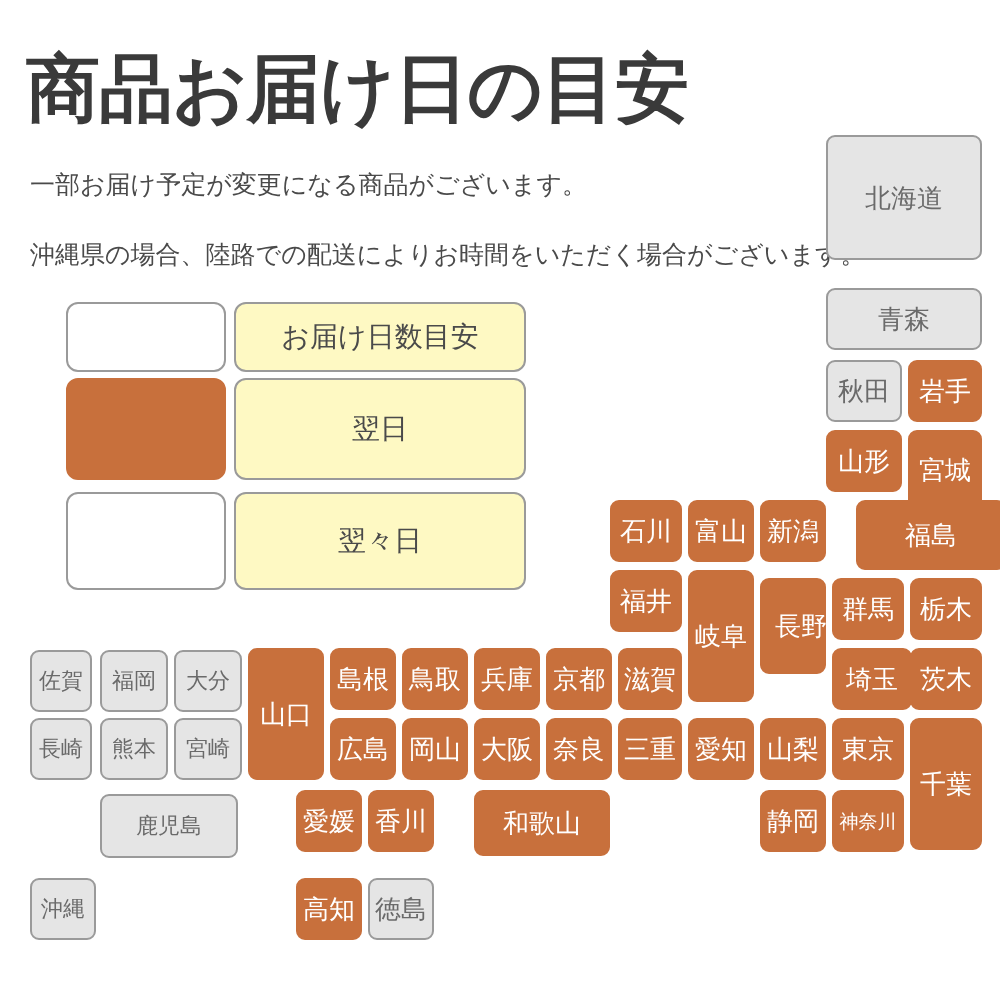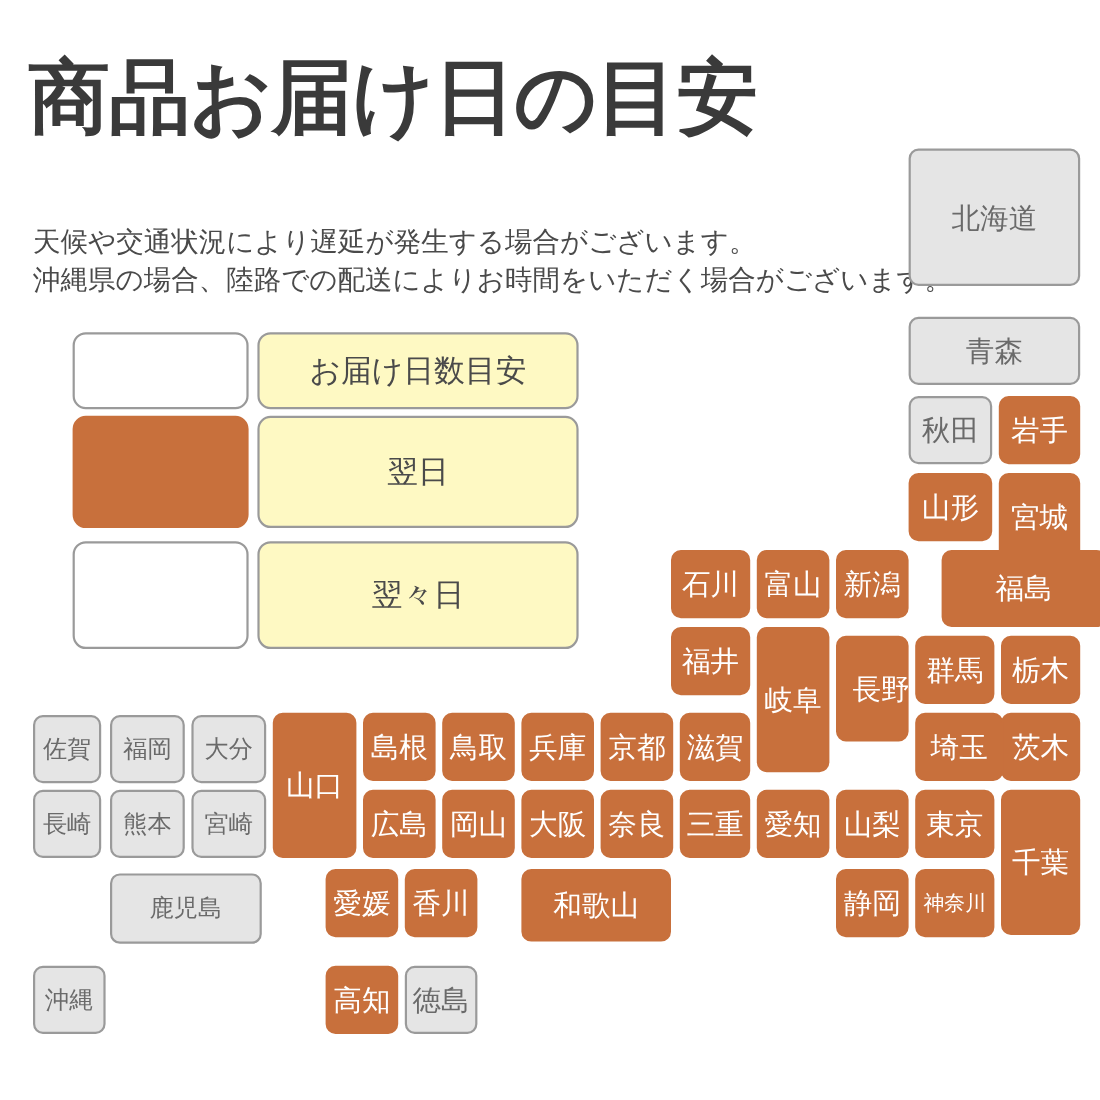--- a/index.html
+++ b/index.html
@@ -96,21 +96,21 @@
     border: 2px solid #c8703c;
   }
 </style>
 </head>
 <body>
 
 <div id="stage">
 
   <div class="title">商品お届け日の目安</div>
 
-  <div class="note n1">天候や交通状況により遅延が発生する場合がございます。</div>
+  <div class="note n0">一部お届け予定が変更になる商品がございます。</div>
   <div class="note n2">沖縄県の場合、陸路での配送によりお時間をいただく場合がございます。</div>
 
   <div class="legend-swatch plain" style="left:66px; top:302px; width:160px; height:70px;"></div>
   <div class="legend-label" style="left:234px; top:302px; width:292px; height:70px;">お届け日数目安</div>
 
   <div class="legend-swatch fill" style="left:66px; top:378px; width:160px; height:102px;"></div>
   <div class="legend-label" style="left:234px; top:378px; width:292px; height:102px;">翌日</div>
 
   <div class="legend-swatch plain" style="left:66px; top:492px; width:160px; height:98px;"></div>
   <div class="legend-label" style="left:234px; top:492px; width:292px; height:98px;">翌々日</div>

